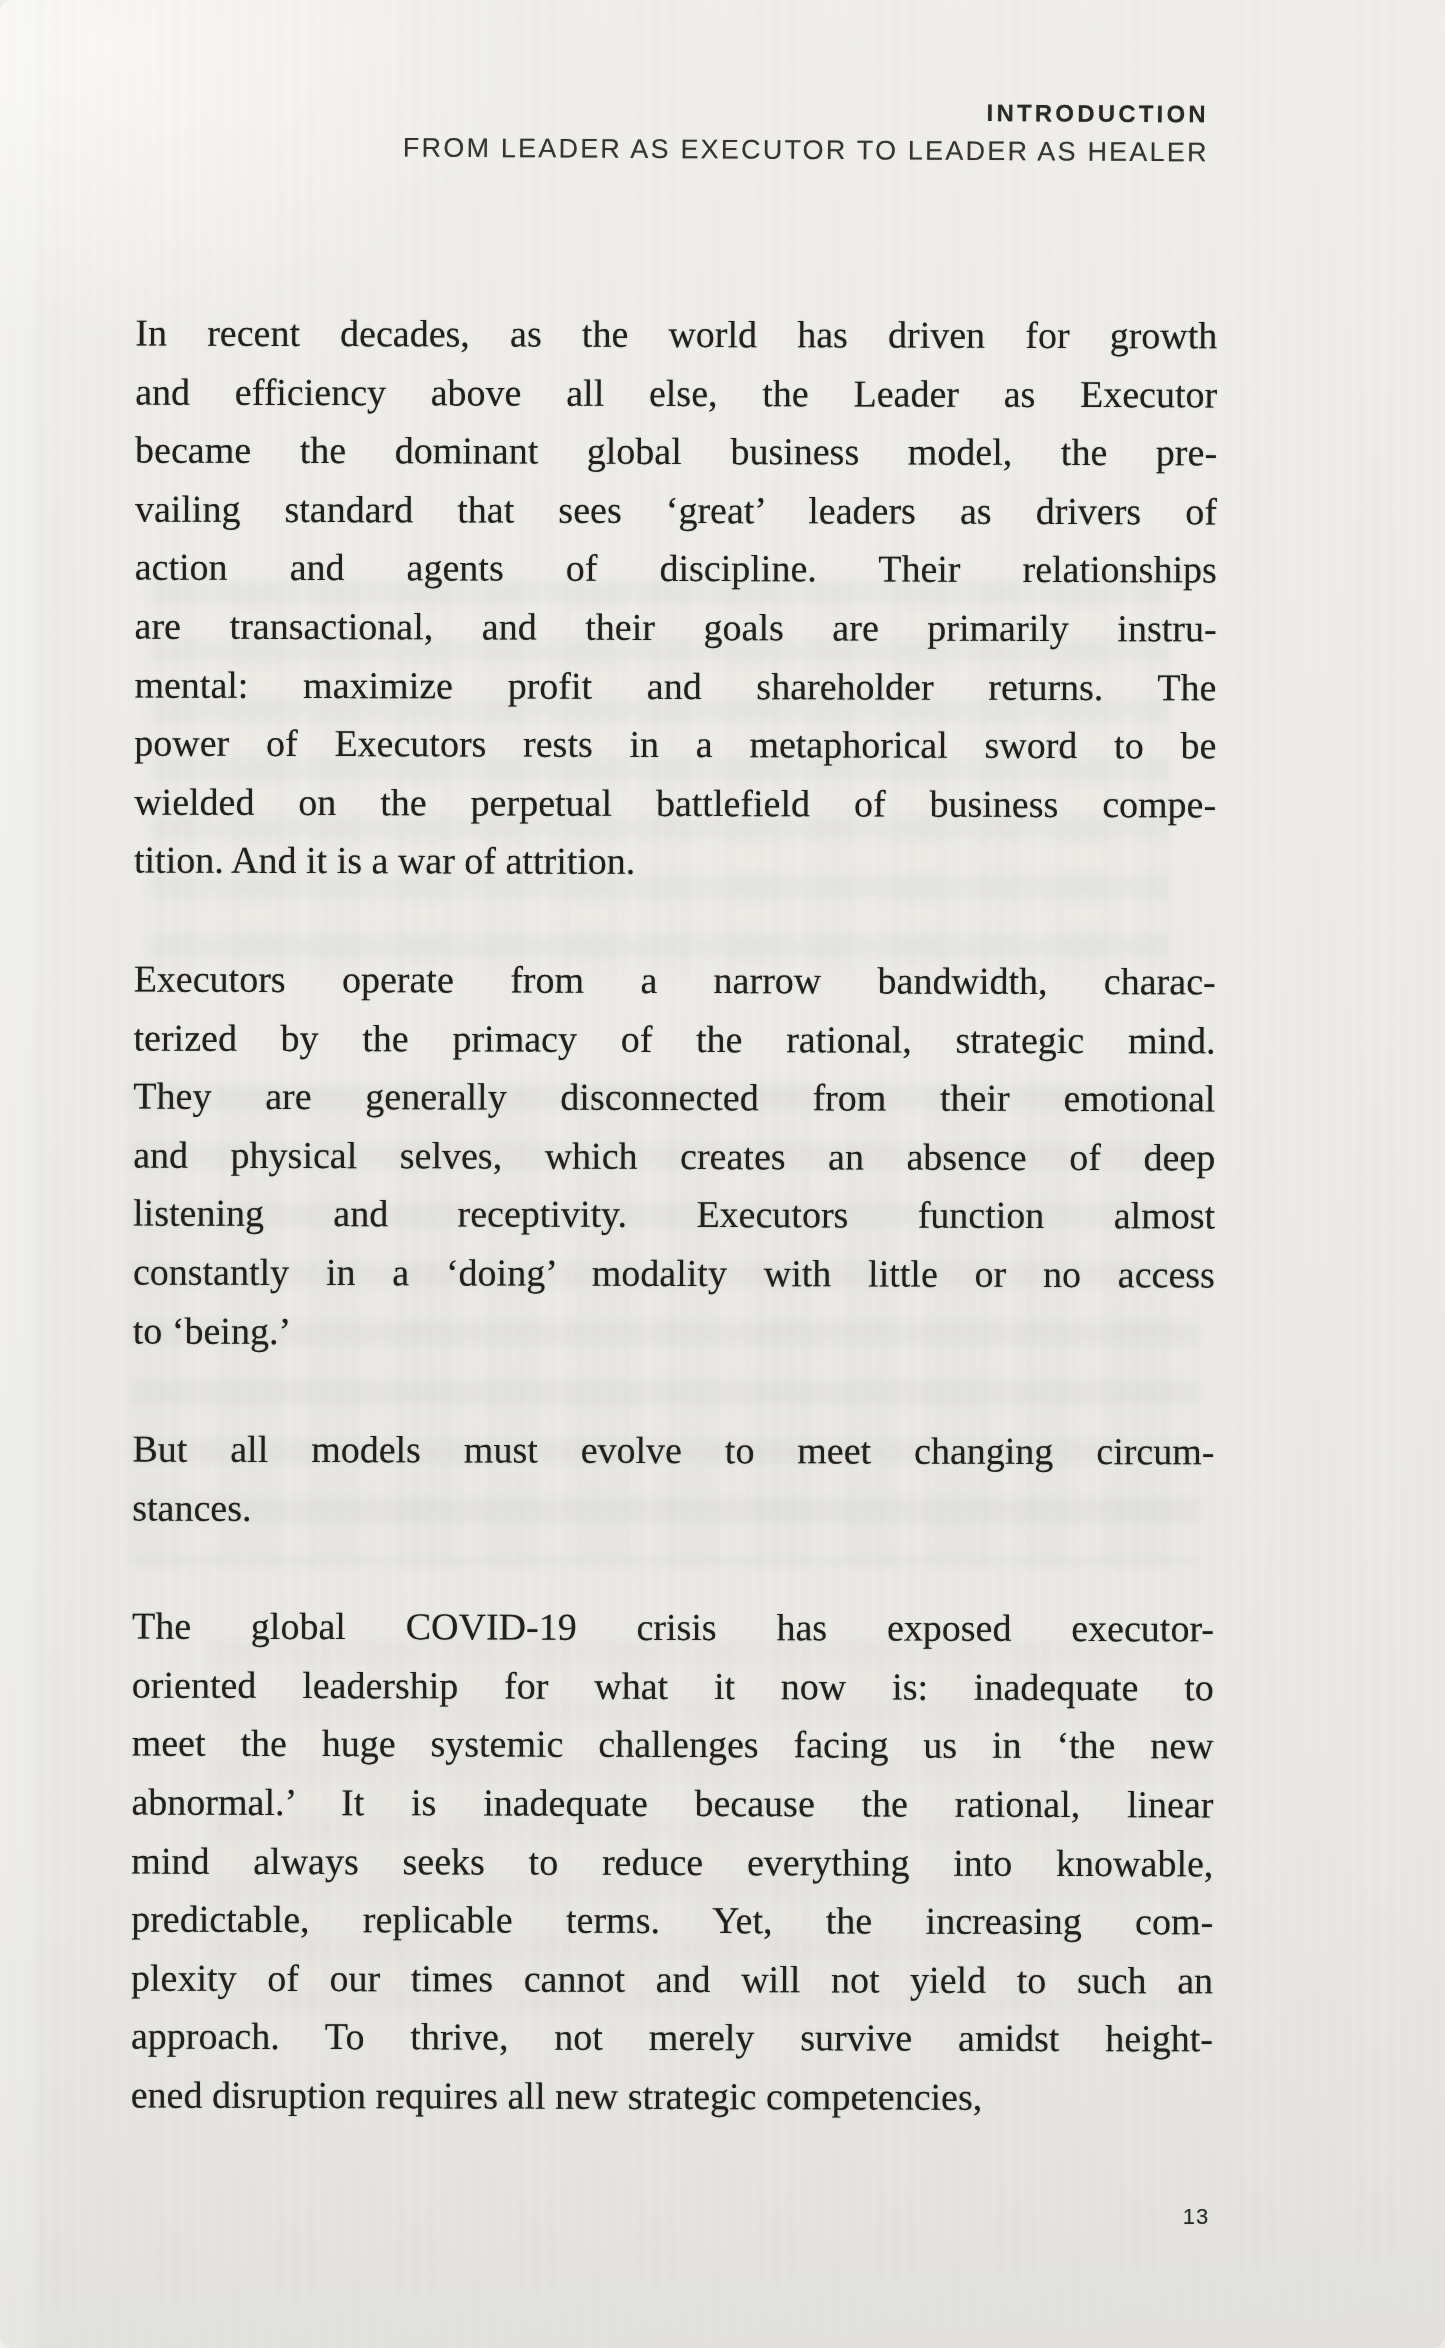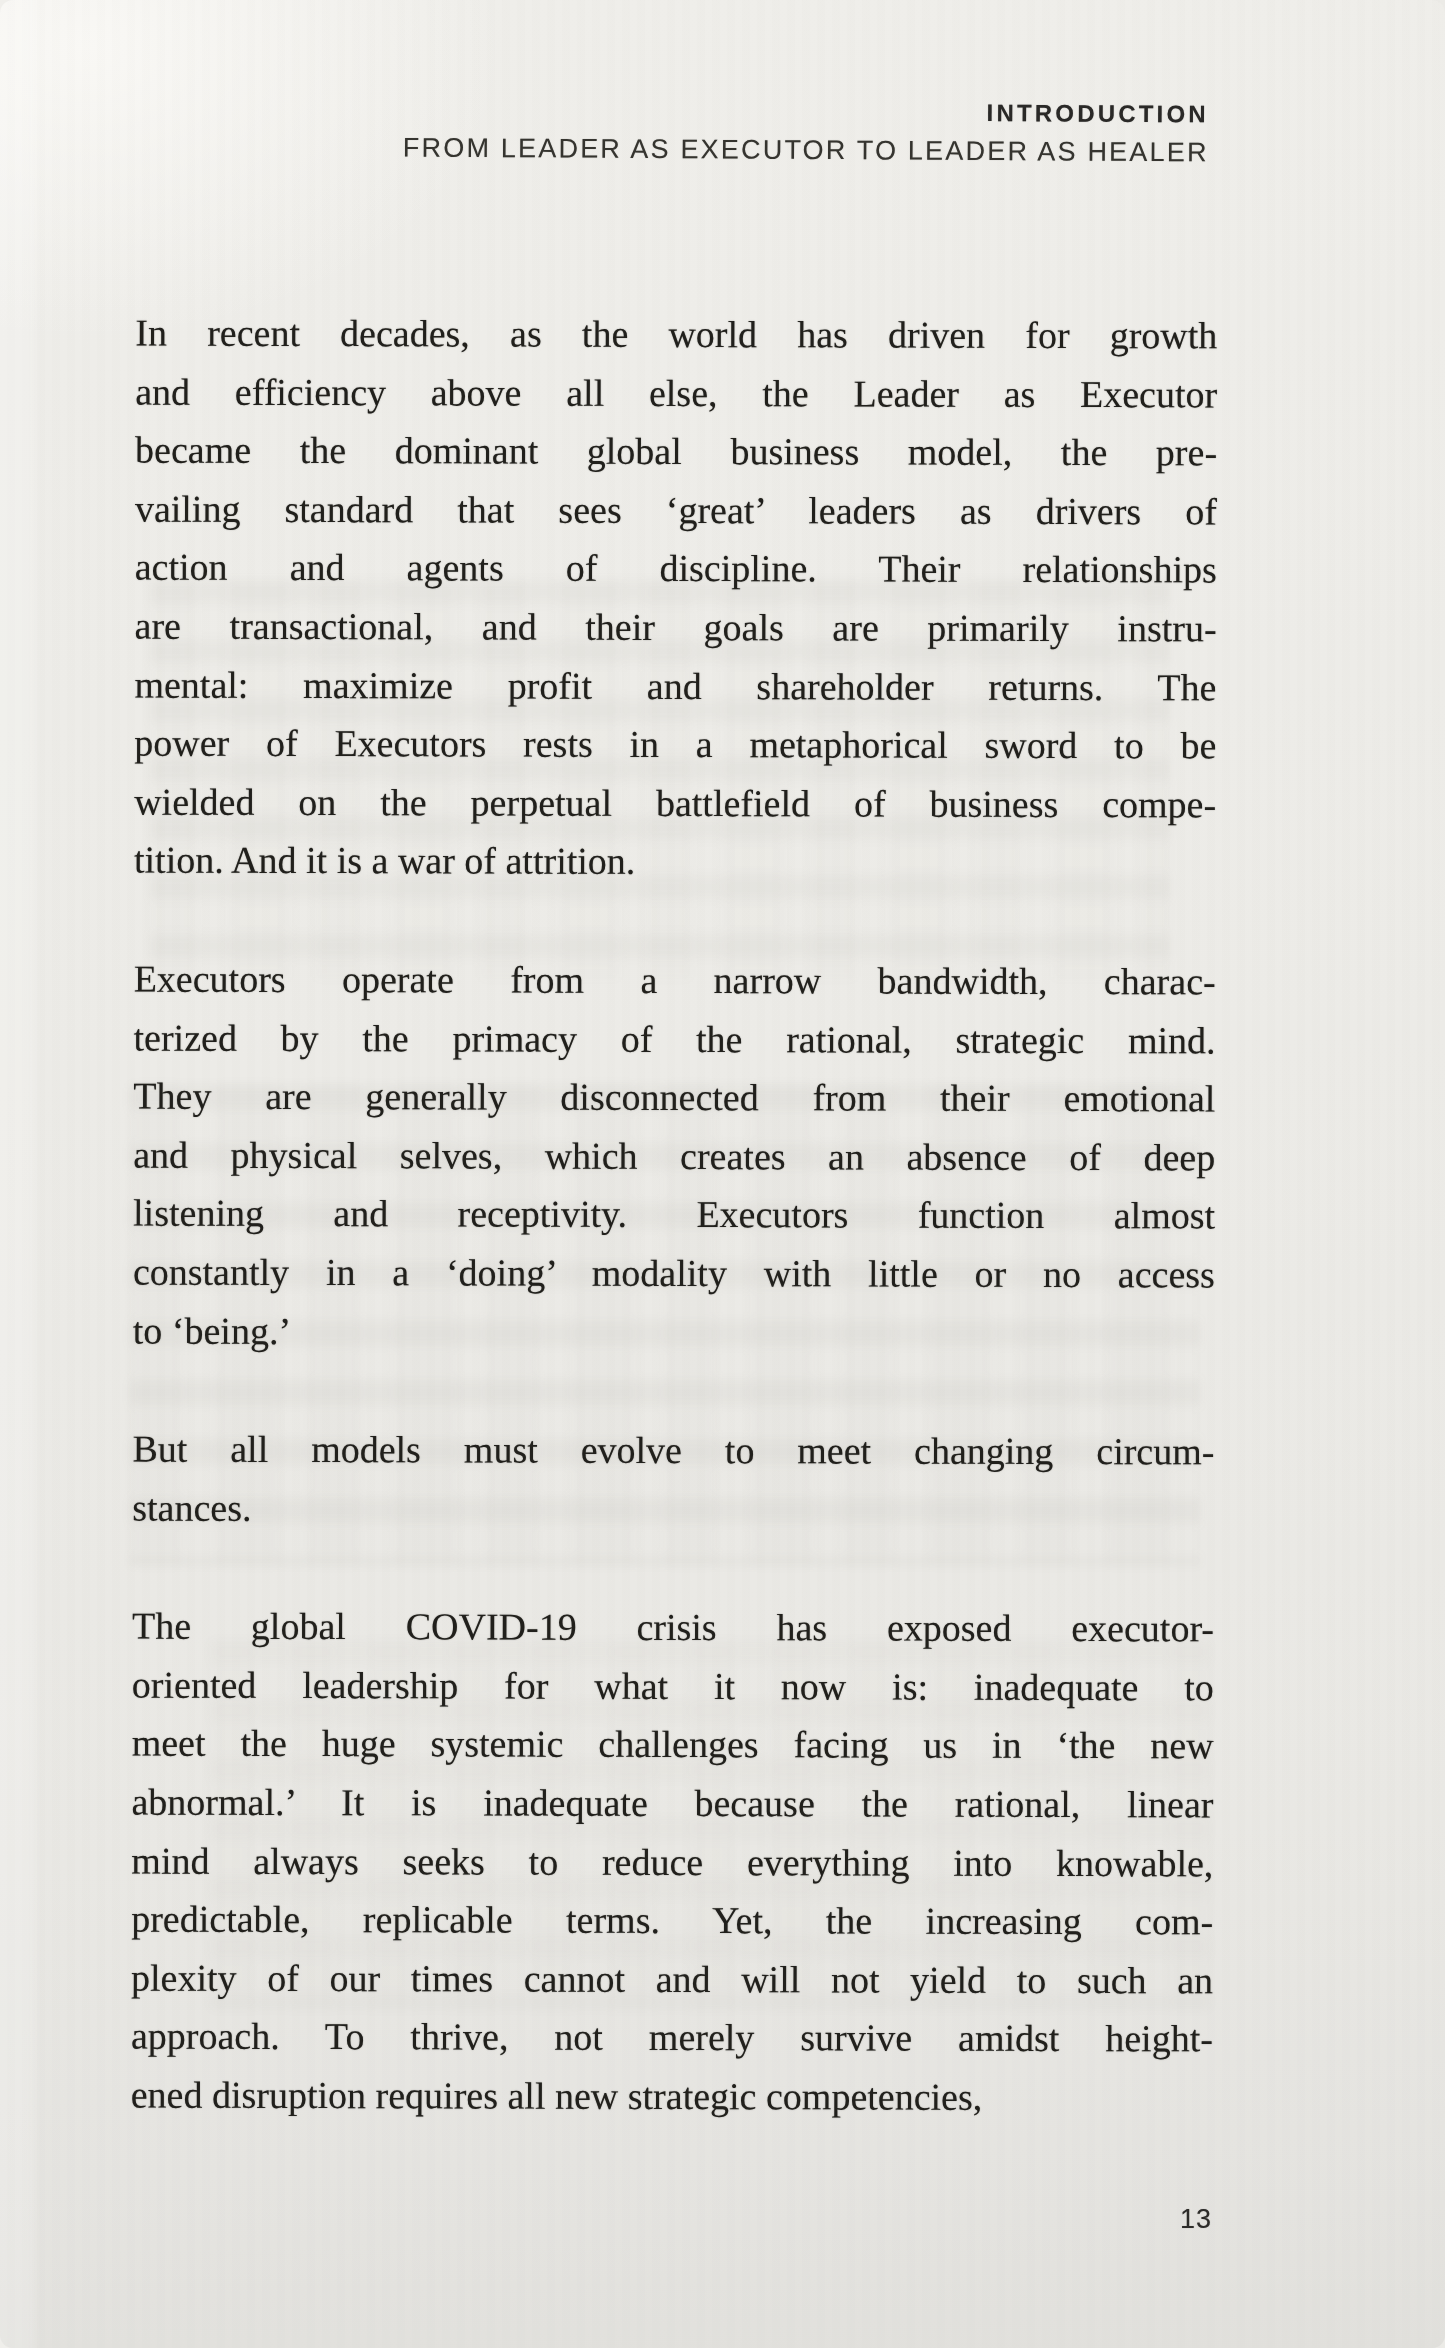--- a/index.html
+++ b/index.html
@@ -64,21 +64,21 @@
   .para-line {
     height: 58.6px; line-height: 58.6px;
     text-align: justify; text-align-last: justify;
   }
   .para-line.last-line { text-align-last: left; }
 
   .page-number {
     position: absolute; top: 2204px; left: 1166px; width: 60px;
     text-align: center;
     font-family: "Liberation Sans", sans-serif;
-    font-size: 27px; letter-spacing: 1px; color: #2c2b29;
+    font-size: 22px; letter-spacing: 1px; color: #2c2b29;
     text-shadow: 0 0 1px rgba(44,43,41,0.4);
   }
 </style>
 </head>
 <body>
 
 <div class="page">
   <div class="paper-texture"></div>
   <div class="ghost ghost-1"></div>
   <div class="ghost ghost-2"></div>

